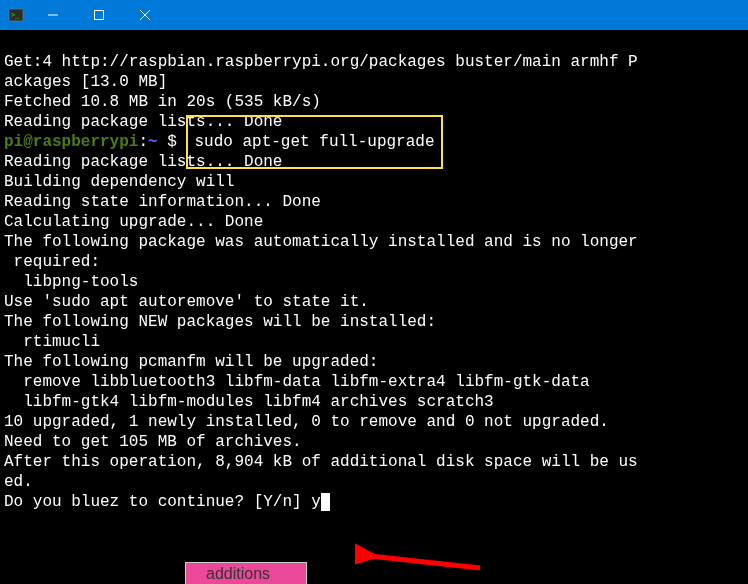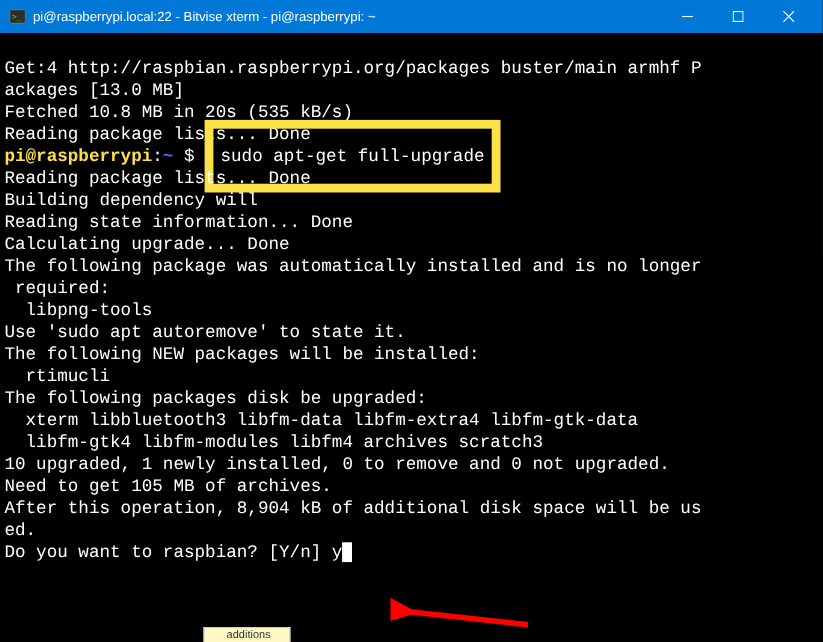--- a/index.html
+++ b/index.html
@@ -60,74 +60,73 @@
       color: #ffffff;
       font-size: 16px;
       line-height: 1.25;
       padding: 2px 4px;
       white-space: pre-wrap;
       word-break: break-all;
       position: relative;
       overflow: hidden;
     }
     .prompt-user {
-      color: #fde047;
+      color: #4d7c0f;
       font-weight: bold;
       font-family: Liberation Mono, monospace;
     }
     .prompt-colon {
       color: #ffffff;
     }
     .prompt-path {
       color: #5c5cff;
       font-weight: bold;
     }
     .prompt-dollar {
       color: #ffffff;
     }
     .highlighted-cmd {
-      border: 8px solid #fde047;
+      border: 2px solid #fde047;
       padding: 16px 6px;
     }
     .cursor {
       display: inline-block;
       width: 9px;
       height: 18px;
       background: #ffffff;
       vertical-align: text-bottom;
     }
     .arrow-annotation {
       position: absolute;
       color: #ff0000;
     }
     .bottom-tab {
       position: absolute;
       bottom: 0;
       left: 185px;
       font-family: "Segoe UI", sans-serif;
-      font-size: 10px;
+      font-size: 16px;
       color: #333;
-      background: #fef9c3;
+      background: #ec4899;
       border: 1px solid #ccc;
       border-bottom: none;
-      padding: 1px 17px 0 20px;
+      padding: 1px 36px 0 20px;
     }
   </style>
 </head>
 <body>
 
 <div class="window">
   <div class="titlebar">
     <div class="titlebar-icon">
       <svg width="16" height="16" viewBox="0 0 16 16">
         <rect x="1" y="2" width="14" height="12" rx="1" fill="#2d2d2d" stroke="#888" stroke-width="0.5"></rect>
         <text x="3" y="10" font-size="7" fill="#0f0" font-family="monospace">&gt;_</text>
       </svg>
     </div>
-    <div class="titlebar-title">pi@raspberrypi.local:22 - Bitvise xterm - pi@raspberrypi: ~</div>
     <div class="titlebar-controls">
       <div class="titlebar-btn">
         <svg width="10" height="10" viewBox="0 0 10 10">
             <line x1="0" y1="5" x2="10" y2="5" stroke="white" stroke-width="1"></line>
           </svg>
       </div>
       <div class="titlebar-btn">
         <svg width="10" height="10" viewBox="0 0 10 10">
             <rect x="0.5" y="0.5" width="9" height="9" fill="none" stroke="white" stroke-width="1"></rect>
           </svg>
@@ -150,28 +149,28 @@
 <span>Reading package lists... Done</span>
 <span>Building dependency will</span>
 <span>Reading state information... Done</span>
 <span>Calculating upgrade... Done</span>
 <span>The following package was automatically installed and is no longer</span>
 <span> required:</span>
 <span>  libpng-tools</span>
 <span>Use 'sudo apt autoremove' to state it.</span>
 <span>The following NEW packages will be installed:</span>
 <span>  rtimucli</span>
-<span>The following packages disk be upgraded:</span>
-<span>  xterm libbluetooth3 libfm-data libfm-extra4 libfm-gtk-data</span>
+<span>The following pcmanfm will be upgraded:</span>
+<span>  remove libbluetooth3 libfm-data libfm-extra4 libfm-gtk-data</span>
 <span>  libfm-gtk4 libfm-modules libfm4 archives scratch3</span>
 <span>10 upgraded, 1 newly installed, 0 to remove and 0 not upgraded.</span>
 <span>Need to get 105 MB of archives.</span>
 <span>After this operation, 8,904 kB of additional disk space will be us</span>
 <span>ed.</span>
-<span>Do you want to raspbian? [Y/n] </span><span>y</span><span class="cursor"></span>
+<span>Do you bluez to continue? [Y/n] </span><span>y</span><span class="cursor"></span>
 
     <svg class="arrow-annotation" style="left:355px; top:510px;" width="130" height="36" viewBox="0 0 130 36">
       <defs>
         <marker id="arrowhead" markerWidth="12" markerHeight="10" refX="2" refY="5" orient="auto">
           <polygon points="12 0, 0 5, 12 10" fill="#ff0000"></polygon>
         </marker>
       </defs>
       <line x1="125" y1="28" x2="15" y2="16" stroke="#ff0000" stroke-width="5" marker-end="url(#arrowhead)"></line>
     </svg>
 

